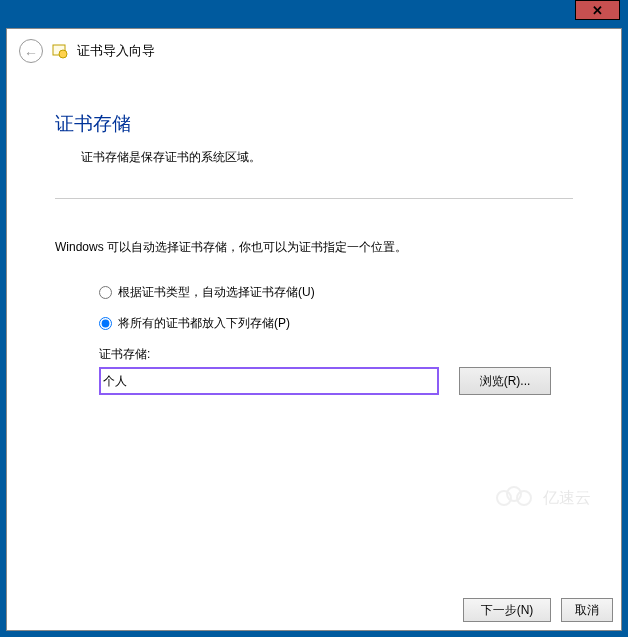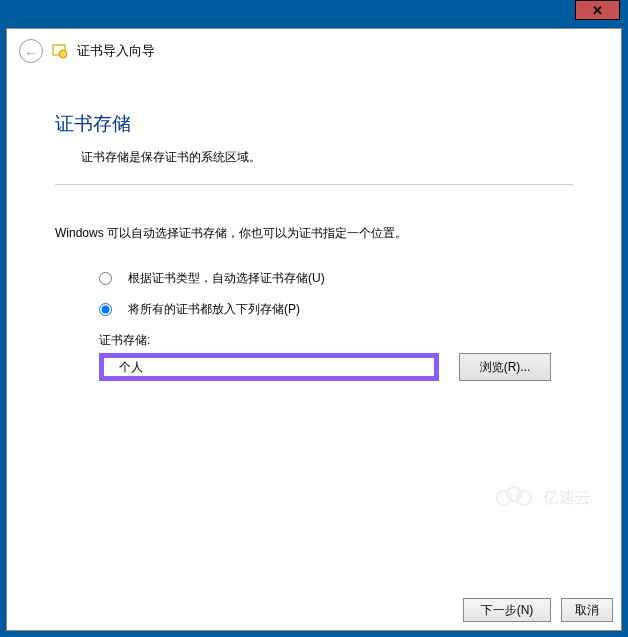--- a/index.html
+++ b/index.html
@@ -73,39 +73,39 @@
     .section-title {
       color: #003399;
       font-size: 19px;
       font-weight: normal;
       margin-bottom: 12px;
     }
     .section-desc {
       font-size: 12px;
       color: #000;
       margin-left: 26px;
-      margin-bottom: 18px;
+      margin-bottom: 32px;
     }
     .divider {
       border: none;
       border-top: 1px solid #ccc;
       margin-bottom: 40px;
     }
     .instruction {
       font-size: 12px;
       color: #000;
       margin-bottom: 28px;
     }
     .radio-group {
       margin-left: 44px;
     }
     .radio-row {
       display: flex;
       align-items: center;
-      gap: 16px;
+      gap: 6px;
       margin-bottom: 14px;
       font-size: 12px;
     }
     .radio-row input[type="radio"] {
       width: 13px;
       height: 13px;
     }
     .store-section {
       margin-top: 8px;
     }
@@ -114,22 +114,22 @@
       margin-bottom: 4px;
     }
     .store-row {
       display: flex;
       align-items: center;
       gap: 20px;
     }
     .store-input {
       width: 340px;
       height: 28px;
-      border: 5px solid #8b5cf6;
-      padding: 0 15px;
+      border: 2px solid #8b5cf6;
+      padding: 0 2px;
       font-size: 12px;
       background: #fff;
     }
     .browse-btn {
       width: 92px;
       height: 28px;
       border: 1px solid #888;
       background: linear-gradient(#f0f0f0, #e0e0e0);
       font-size: 12px;
       cursor: pointer;

